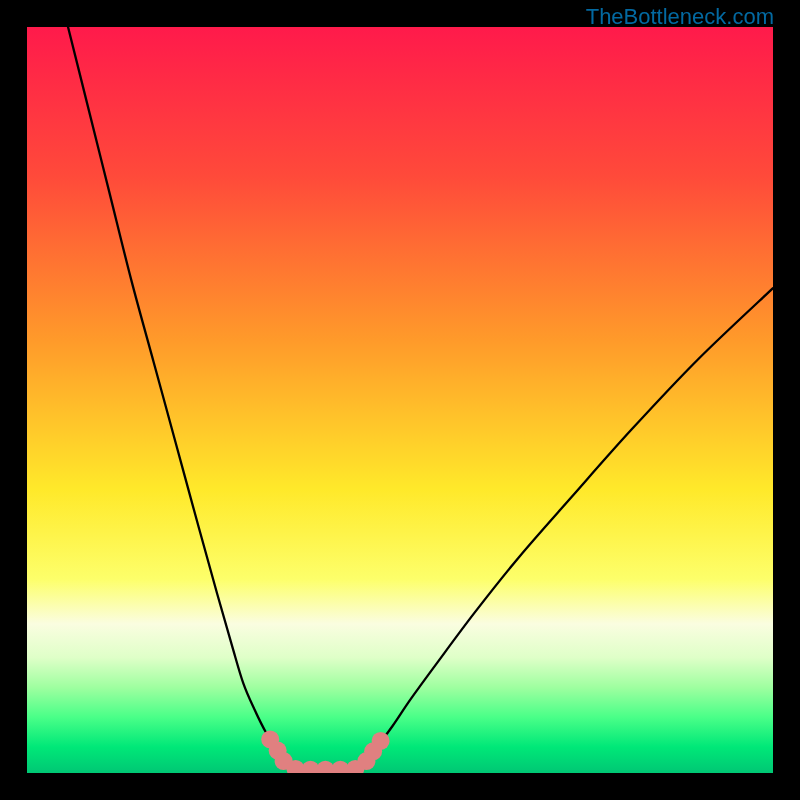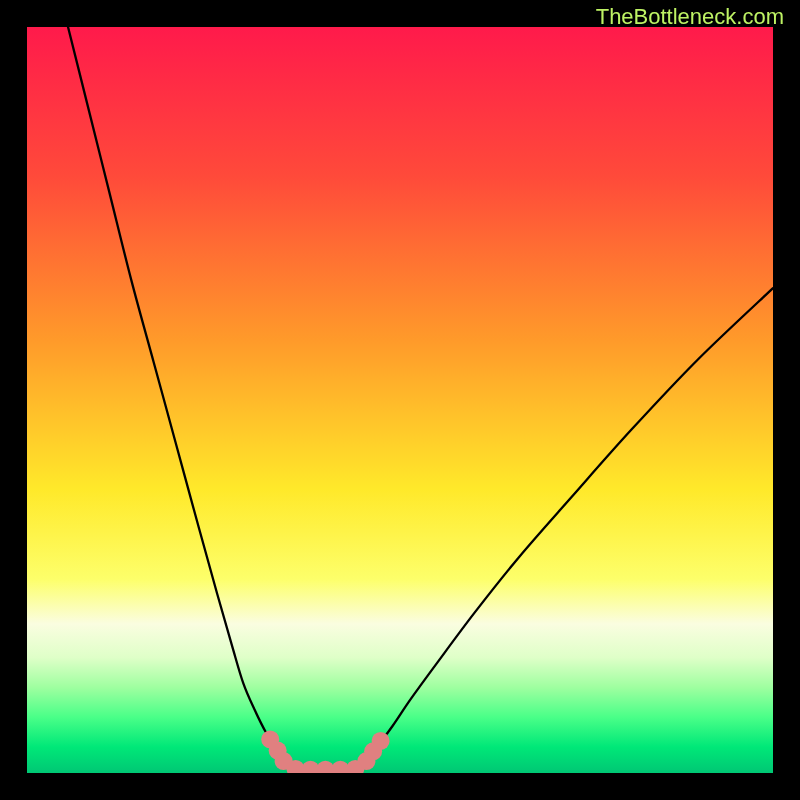--- a/index.html
+++ b/index.html
@@ -22,22 +22,22 @@
   .plot-area {
     position: absolute;
     left: 0;
     top: 0;
     width: 746px;
     height: 746px;
   }
   .watermark {
     position: absolute;
     top: 4px;
-    right: 16px;
-    color: #bef264;
+    right: 26px;
+    color: #0369a1;
     font-size: 22px;
     font-weight: 500;
     letter-spacing: 0px;
     font-family: Arial, Helvetica, sans-serif;
   }
   svg {
     display: block;
   }
 </style>
 </head>

